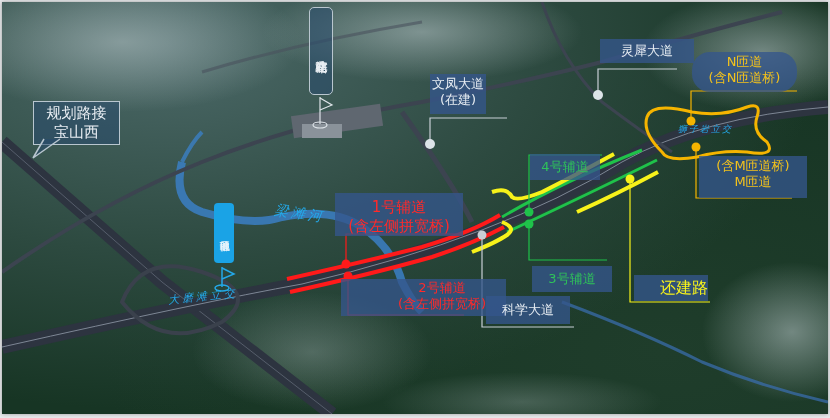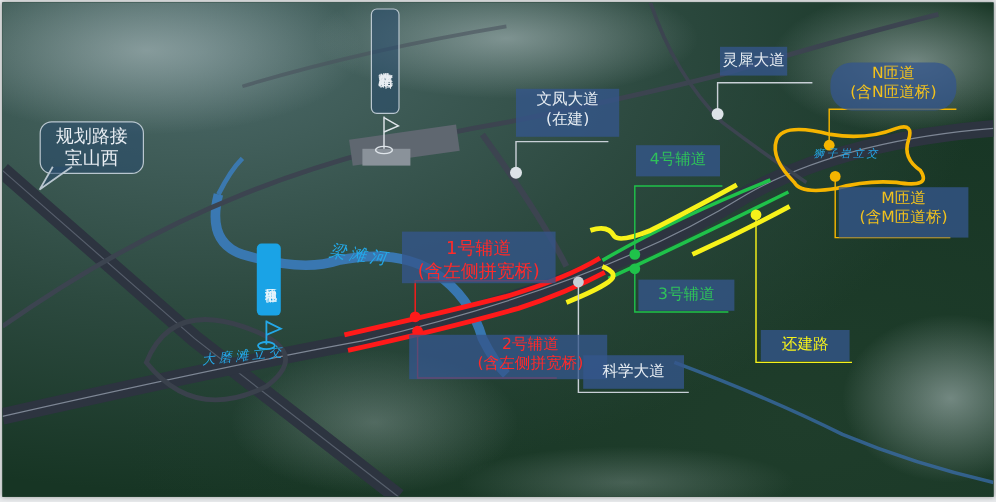--- a/index.html
+++ b/index.html
@@ -9,24 +9,24 @@
                 radial-gradient(ellipse at 80% 85%, #1f3d2b 0%, #173524 60%),
                 linear-gradient(180deg, #2e4d4a 0%, #1d3b2a 35%, #193823 70%, #223f2c 100%);
     box-shadow: 0 0 4px rgba(0,0,0,.35);
   }
   .map svg.bg { position:absolute; left:0; top:0; }
   .label { position:absolute; font-family:"DejaVu Sans", sans-serif; text-align:center; line-height:1.25; }
   .box { background:rgba(52,86,140,0.78); }
   .white-t { color:#e6ecf2; }
   .yellow-t { color:#f3c21c; }
   .red-t { color:#ff2a2a; }
-  .green-t { color:#2fc25a; }
+  .green-t { color:#2fc25a;margin-top:33px; }
   .lime-t { color:#f7f21a; }
   .cyan-t { color:#24a8e8; font-style:italic; letter-spacing:3px; }
-  .callout { border:1.5px solid #b9c6cf; border-radius:10px; background:rgba(40,75,110,0.55); color:#e9eef3; }
+  .callout { border:1.5px solid #b9c6cf; border-radius:0; background:rgba(40,75,110,0.55); color:#e9eef3; }
   .vert { writing-mode:vertical-rl; text-orientation:upright; }
 </style>
 </head>
 <body>
 
 <div class="map">
   <svg class="bg" width="826" height="412" viewBox="0 0 826 412">
     <defs>
       <radialGradient id="fog1" cx="50%" cy="50%" r="50%">
         <stop offset="0%" stop-color="#b8c6c8" stop-opacity="0.55"></stop>
@@ -114,54 +114,54 @@
   <div class="label callout" style="left:31px;top:99px;width:85px;height:40px;font-size:15px;padding-top:2px;">
     <div>规划路接</div>
     <div>宝山西</div>
   </div>
   <svg style="position:absolute;left:28px;top:136px;" width="40" height="22">
     <path d="M14 1 L3 20 L30 1" stroke="#b9c6cf" stroke-width="1.5" fill="rgba(40,75,110,0.55)"></path>
   </svg>
 
   <div class="label callout vert" style="left:307px;top:5px;width:22px;height:86px;font-size:12px;border-radius:5px;display:flex;align-items:center;justify-content:center;">在建北碚南站</div>
 
-  <div class="label box white-t" style="left:428px;top:72px;width:86px;height:38px;font-size:13px;padding-top:2px;">
+  <div class="label box white-t" style="left:428px;top:72px;width:56px;height:38px;font-size:13px;padding-top:2px;">
     <div>文凤大道</div>
     <div>(在建)</div>
   </div>
 
-  <div class="label box white-t" style="left:598px;top:37px;width:56px;height:24px;font-size:13px;line-height:24px;">灵犀大道</div>
+  <div class="label box white-t" style="left:598px;top:37px;width:94px;height:24px;font-size:13px;line-height:24px;">灵犀大道</div>
 
   <div class="label box yellow-t" style="left:690px;top:50px;width:105px;height:38px;font-size:13px;padding-top:2px;border-radius:18px;">
     <div>N匝道</div>
     <div>(含N匝道桥)</div>
   </div>
 
   <div class="label box yellow-t" style="left:697px;top:154px;width:108px;height:40px;font-size:13px;padding-top:2px;">
+    <div>(含M匝道桥)</div>
     <div>M匝道</div>
-    <div>(含M匝道桥)</div>
   </div>
 
   <div class="label box green-t" style="left:528px;top:119px;width:70px;height:26px;font-size:13px;line-height:26px;">4号辅道</div>
 
   <div class="label box green-t" style="left:530px;top:231px;width:80px;height:26px;font-size:13px;line-height:26px;">3号辅道</div>
 
   <div class="label box red-t" style="left:333px;top:191px;width:128px;height:38px;font-size:15px;padding-top:5px;">
     <div>1号辅道</div>
     <div>(含左侧拼宽桥)</div>
   </div>
 
   <div class="label box red-t" style="left:339px;top:277px;width:128px;height:36px;font-size:13px;padding-top:1px;padding-left:37px;">
     <div>2号辅道</div>
     <div>(含左侧拼宽桥)</div>
   </div>
 
   <div class="label box white-t" style="left:484px;top:294px;width:84px;height:28px;font-size:13px;line-height:28px;">科学大道</div>
 
-  <div class="label box lime-t" style="left:632px;top:273px;width:74px;height:26px;font-size:13px;line-height:26px;">还建路</div>
+  <div class="label box lime-t" style="left:632px;top:273px;width:74px;height:26px;font-size:16px;line-height:26px;text-align:right;">还建路</div>
 
   <div class="label vert" style="left:212px;top:201px;width:20px;height:60px;font-size:10px;background:#1aa3e6;color:#e8f5fc;border-radius:4px;display:flex;align-items:center;justify-content:center;">项目部驻地</div>
 
   <div class="label cyan-t" style="left:272px;top:203px;font-size:14px;transform:rotate(8deg);">梁滩河</div>
 
   <div class="label cyan-t" style="left:166px;top:288px;font-size:11px;transform:rotate(-6deg);">大磨滩立交</div>
 
   <div class="label cyan-t" style="left:676px;top:122px;font-size:9px;letter-spacing:2px;">狮子岩立交</div>
 </div>
 

